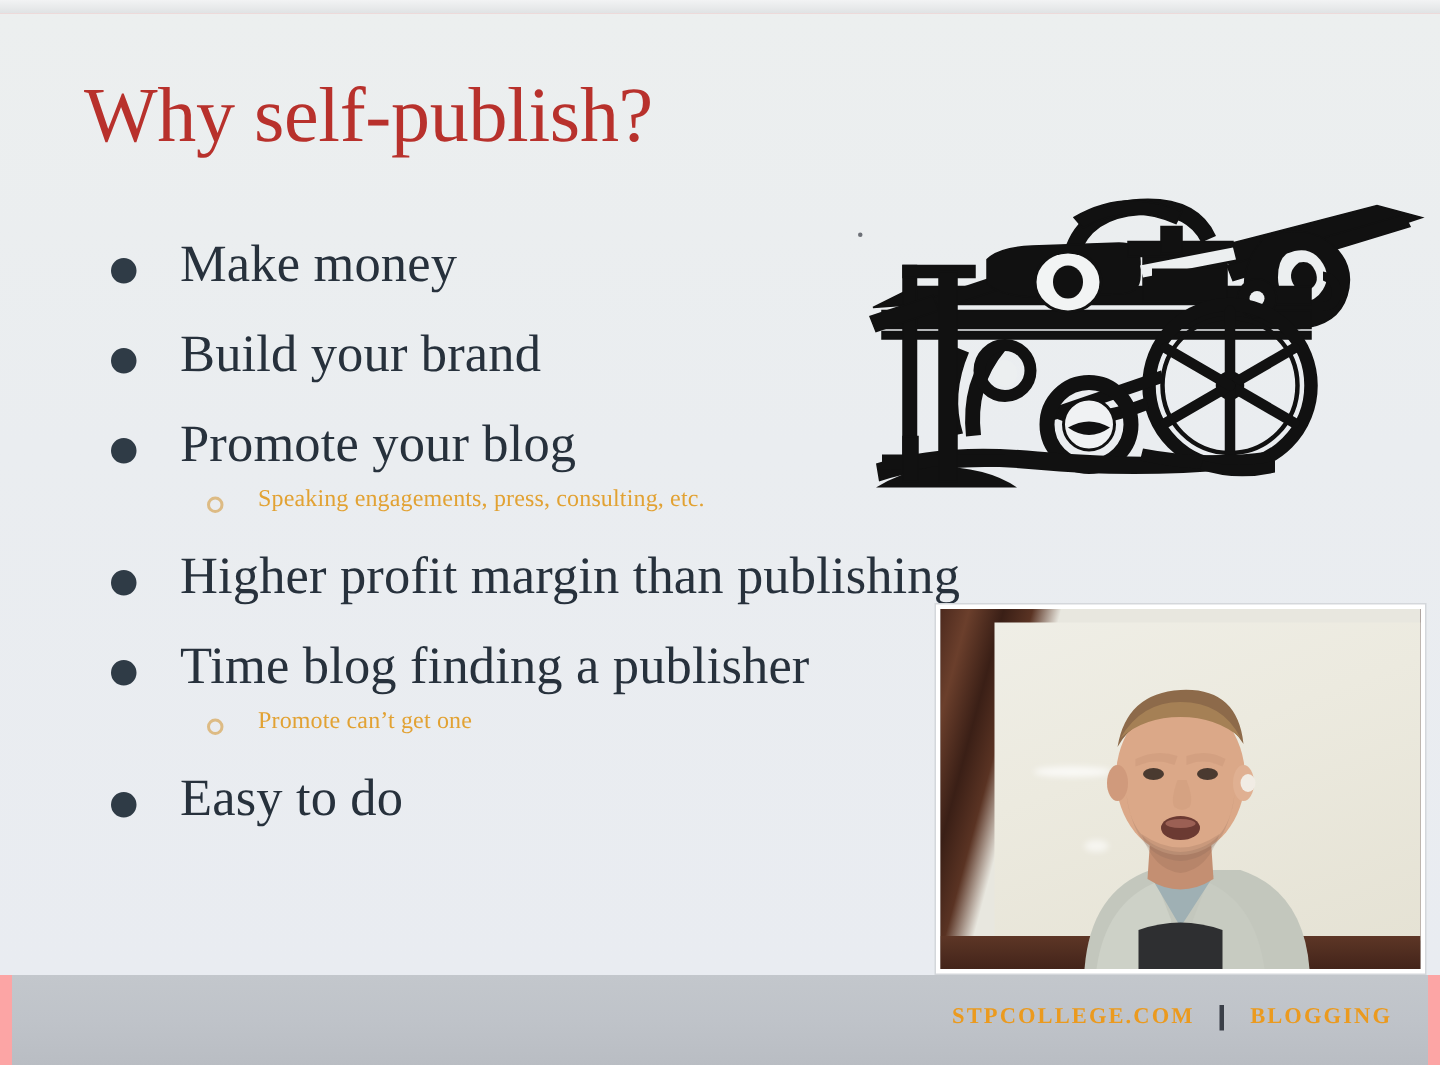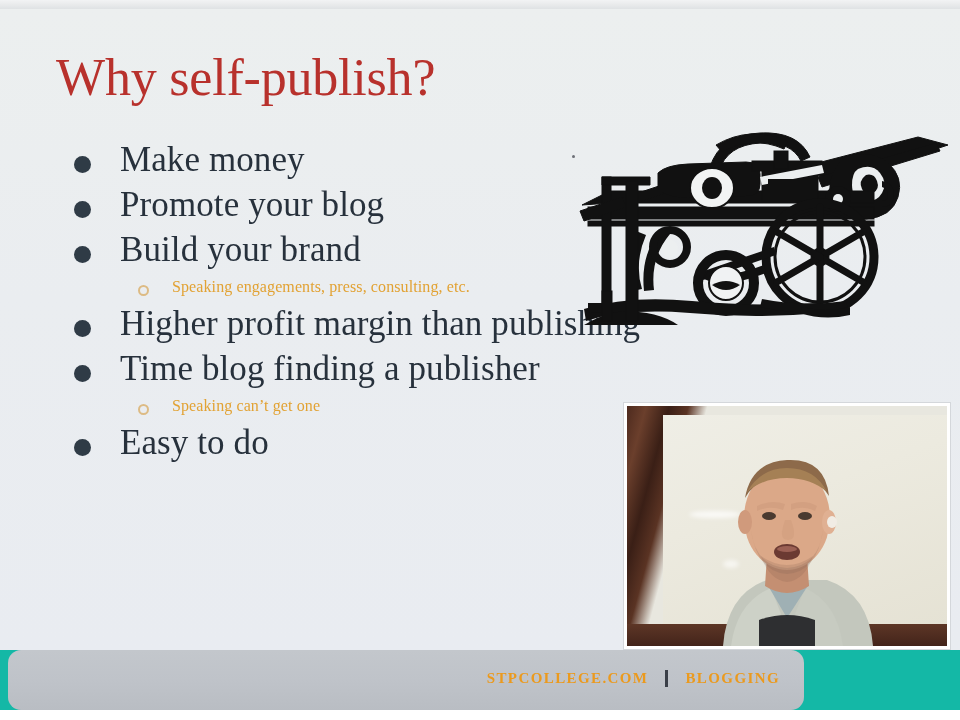--- a/index.html
+++ b/index.html
@@ -6,21 +6,21 @@
     margin: 0;
     padding: 0;
     background: #ffffff;
   }
   #stage {
     position: relative;
     width: 960px;
     height: 720px;
     overflow: hidden;
     font-family: "Liberation Serif", "DejaVu Serif", serif;
-    background: #14b8a6;
+    background: #fca5a5;
   }
 
   
   .top-chrome {
     position: absolute;
     left: 0; top: 0;
     width: 960px; height: 9px;
     background: linear-gradient(to bottom, #f2f3f4 0%, #e7e9ea 60%, #dfe2e4 100%);
   }
 
@@ -46,21 +46,21 @@
   
   .bullets {
     position: absolute;
     left: 62px; top: 129px;
     width: 580px;
   }
   .b-row {
     position: relative;
     display: block;
     padding-left: 58px;
-    margin: 0 0 1px 0;
+    margin: 16px 0 1px 0;
   }
   .b-dot {
     position: absolute;
     left: 12px;
     top: 18px;
     width: 17px; height: 17px;
     border-radius: 50%;
     background: #2f3b46;
   }
   .b-text {
@@ -159,23 +159,22 @@
     width: 320px; height: 22px;
     background: linear-gradient(to bottom, #5d3626 0%, #43241a 100%);
   }
   .wc-person { position: absolute; left: 0; top: 0; width: 320px; height: 240px; }
   .wc-person svg { display: block; width: 100%; height: 100%; }
 
   
   .footer {
     position: absolute;
     left: 8px; top: 650px;
-    width: 796px; height: 60px;
+    width: 944px; height: 60px;
     background: linear-gradient(to bottom, #c3c7cc 0%, #bfc3c9 50%, #b9bdc3 100%);
-    border-radius: 13px;
   }
   .footer-credits {
     position: absolute;
     right: 24px;
     top: 20px;
     display: flex;
     align-items: center;
     gap: 17px;
     font-family: "Liberation Serif", "DejaVu Serif", serif;
     font-size: 15px;
@@ -211,46 +210,46 @@
 
     <div class="bullets">
 
       <div class="b-row">
         <span class="b-dot"></span>
         <span class="b-text">Make money</span>
       </div>
 
       <div class="b-row">
         <span class="b-dot"></span>
+        <span class="b-text">Build your brand</span>
+      </div>
+
+      <div class="b-row">
+        <span class="b-dot"></span>
         <span class="b-text">Promote your blog</span>
-      </div>
-
-      <div class="b-row">
-        <span class="b-dot"></span>
-        <span class="b-text">Build your brand</span>
       </div>
 
       <div class="sub-row">
         <span class="sub-dot"></span>
         <span class="sub-text">Speaking engagements, press, consulting, etc.</span>
       </div>
 
       <div class="b-row">
         <span class="b-dot"></span>
         <span class="b-text">Higher profit margin than publishing</span>
       </div>
 
       <div class="b-row">
         <span class="b-dot"></span>
         <span class="b-text">Time blog finding a publisher</span>
       </div>
 
       <div class="sub-row">
         <span class="sub-dot"></span>
-        <span class="sub-text">Speaking can’t get one</span>
+        <span class="sub-text">Promote can’t get one</span>
       </div>
 
       <div class="b-row">
         <span class="b-dot"></span>
         <span class="b-text">Easy to do</span>
       </div>
 
     </div>
 
     <div class="press-speck"></div>

